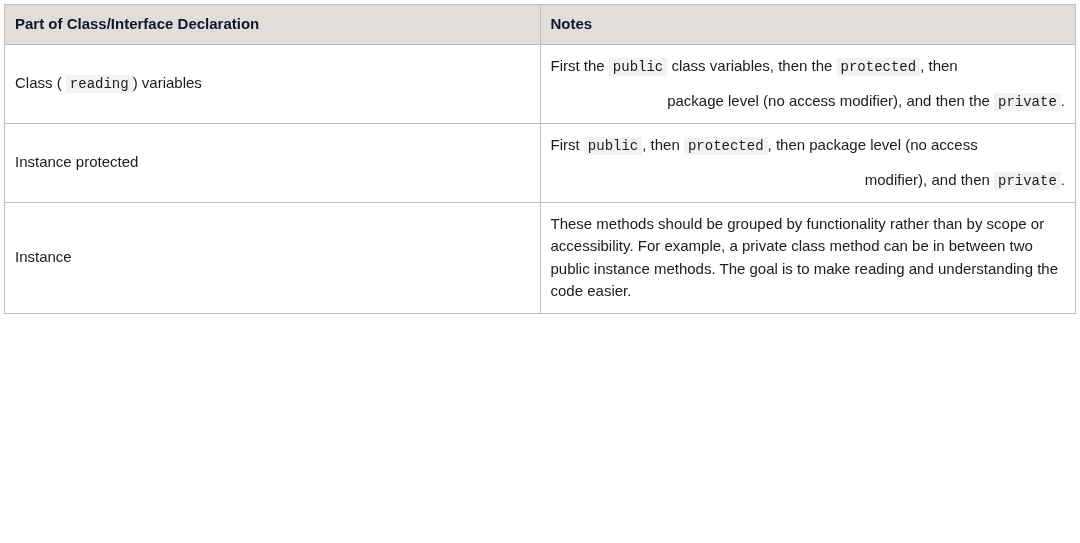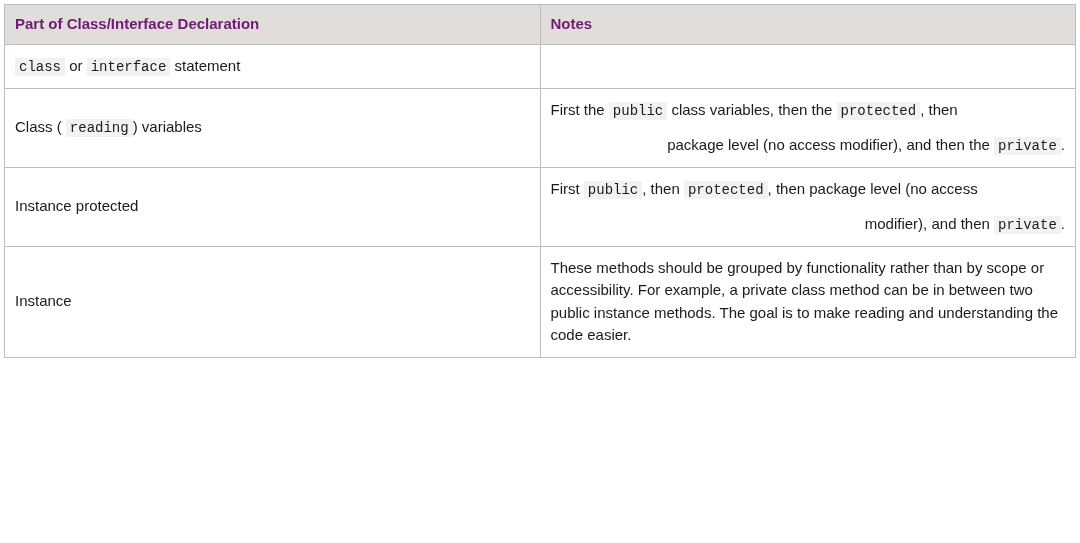--- a/index.html
+++ b/index.html
@@ -22,21 +22,21 @@
     th, td {
       border: 1px solid #bdbdbd;
       padding: 10px 10px;
       text-align: left;
       vertical-align: middle;
       line-height: 1.5;
     }
     th {
       background: #e0ddda;
       font-weight: 600;
-      color: #701a75;
+      color: #0f172a;
       padding: 8px 10px;
       margin-top: 12px;
     }
     th:first-child, td:first-child {
       width: 50%;
     }
     code {
       font-family: "Courier New", Courier, monospace;
       background: #f2f2f2;
       padding: 1px 4px;
@@ -61,24 +61,20 @@
 
 <table>
   <thead>
     <tr>
       <th>Part of Class/Interface Declaration</th>
       <th>Notes</th>
     </tr>
   </thead>
   <tbody id="table-body">
       <tr>
-        <td><code>class</code> or <code>interface</code> statement</td>
-        <td></td>
-      </tr>
-      <tr>
         <td>Class ( <code>reading</code>) variables</td>
         <td>
           <span class="cell-block">First the <code>public</code> class variables, then the <code>protected</code>, then</span>
           <span class="cell-block">package level (no access modifier), and then the <code>private</code>.</span>
         </td>
       </tr>
       <tr>
         <td>Instance protected</td>
         <td>
           <span class="cell-block">First <code>public</code>, then <code>protected</code>, then package level (no access</span>

